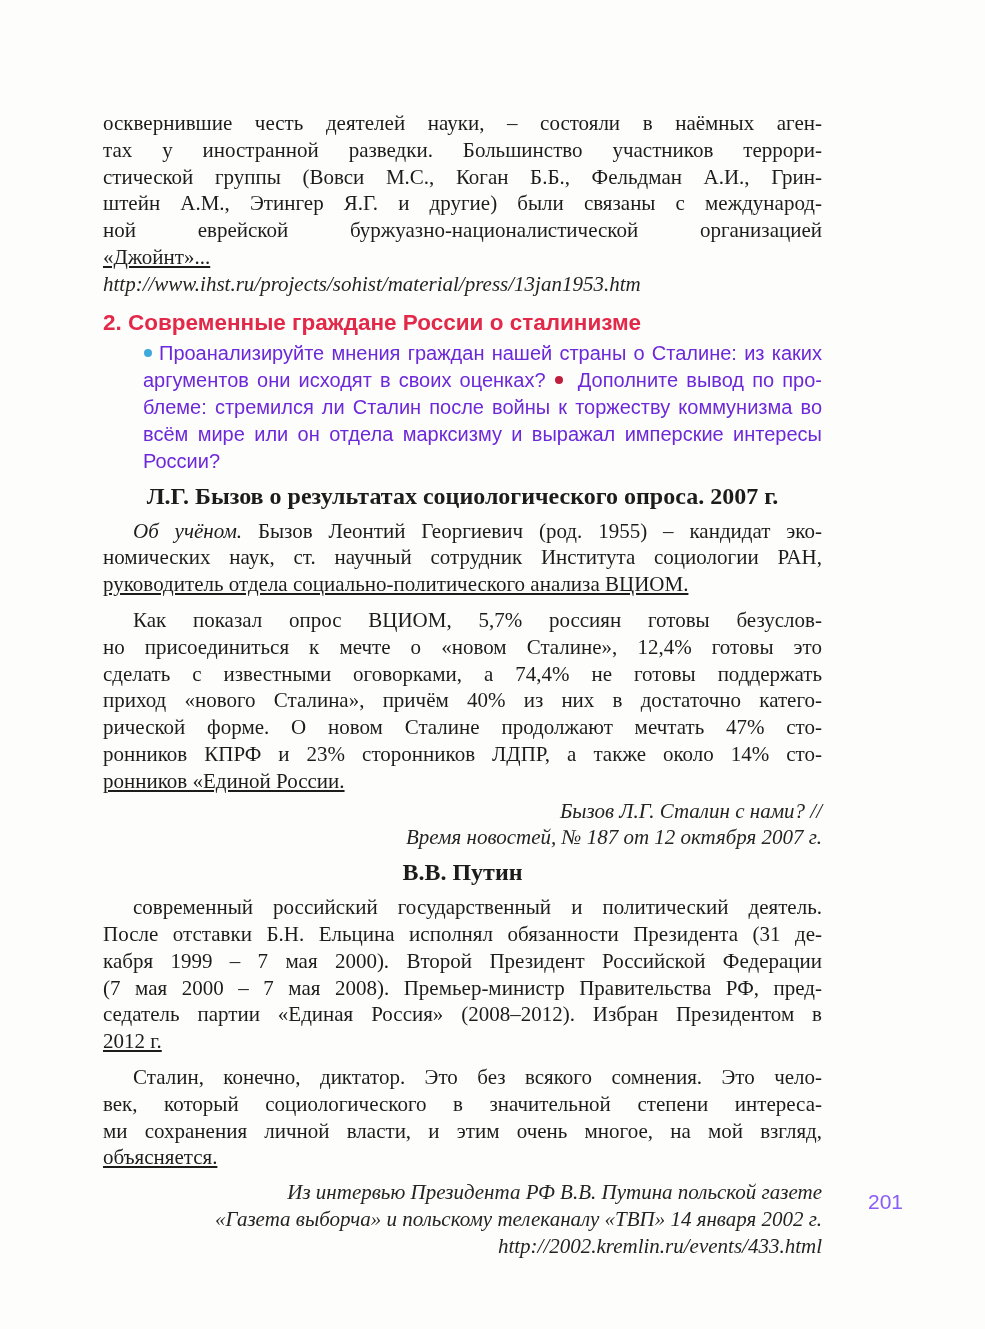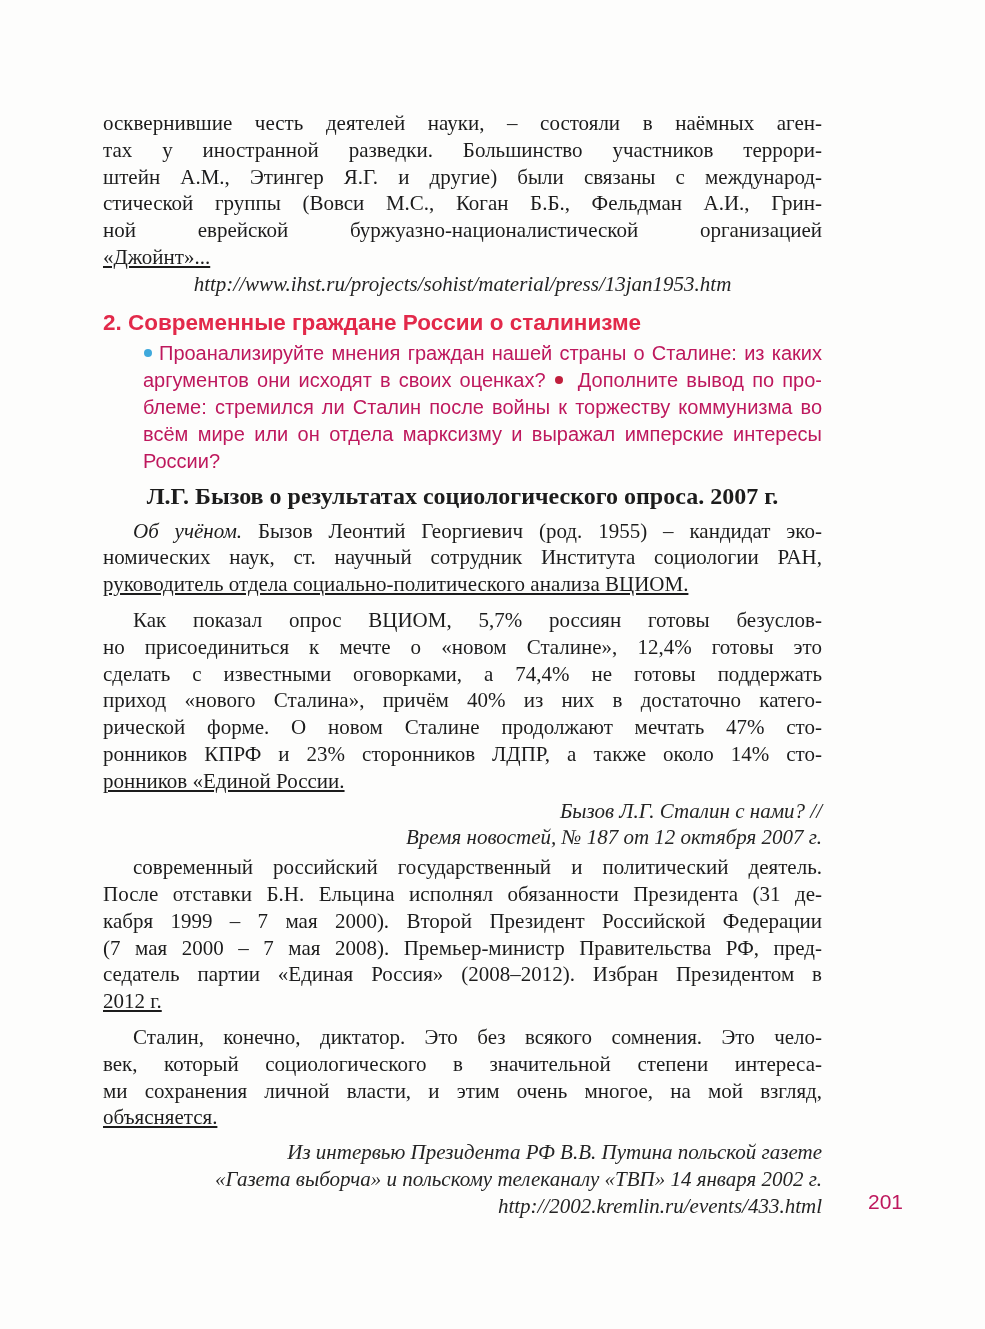--- a/index.html
+++ b/index.html
@@ -24,39 +24,39 @@
     text-align: justify;
     text-align-last: justify;
   }
   .para .line:last-child { text-align-last: left; text-decoration: underline; }
   .para.indent .line:first-child { text-indent: 30px; }
 
   .source-line {
     font-size: 21px;
     line-height: 26.8px;
     font-style: italic;
-    text-align: center;
+    text-align: left;
     margin: 0 0 10px 0;
     color: #242424;
   }
   .section-heading {
     font-family: "Liberation Sans", sans-serif;
     font-weight: bold;
     font-size: 22.5px;
     line-height: 29px;
     color: var(--heading-red, #e2294a);
     margin: 0 0 3px 0;
   }
   .task {
     margin: 2px 0 6px 40px;
     width: 679px;
     font-family: "Liberation Sans", sans-serif;
     font-size: 20px;
     line-height: 27px;
-    color: #be185d;
+    color: #6d28d9;
   }
   .task .line { text-align: justify; text-align-last: justify; }
   .task .line:last-child { text-align-last: left; }
   .bullet {
     display: inline-block;
     width: 8px; height: 8px;
     border-radius: 50%;
     margin: 0 7px 3px 1px;
     vertical-align: middle;
   }
@@ -76,34 +76,34 @@
   }
   .citation .line { text-align: right; text-align-last: right; }
   .gap-sm { height: 5px; }
   .gap-md { height: 9px; }
   .page-number {
     position: absolute;
     top: 1190px;
     right: 82px;
     font-family: "Liberation Sans", sans-serif;
     font-size: 21px;
-    color: #be185d;
+    color: #8b5cf6;
   }
 </style>
 </head>
 <body>
 
 <div class="page">
   <div class="content">
 
     <div class="para">
         <div class="line"><span>осквернившие честь деятелей науки, – состояли в наёмных аген-</span></div>
         <div class="line"><span>тах у иностранной разведки. Большинство участников террори-</span></div>
+        <div class="line"><span>стической группы (Вовси М.С., Коган Б.Б., Фельдман А.И., Грин-</span></div>
         <div class="line"><span>штейн А.М., Этингер Я.Г. и другие) были связаны с международ-</span></div>
-        <div class="line"><span>стической группы (Вовси М.С., Коган Б.Б., Фельдман А.И., Грин-</span></div>
         <div class="line"><span>ной еврейской буржуазно-националистической организацией</span></div>
         <div class="line"><span>«Джойнт»...</span></div>
       </div>
 
     <div class="source-line">http://www.ihst.ru/projects/sohist/material/press/13jan1953.htm</div>
 
     <h2 class="section-heading">2. Современные граждане России о сталинизме</h2>
 
     <div class="task">
         <div class="line"><span class="bullet" style="background: rgb(63, 169, 220);"></span><span>Проанализируйте мнения граждан нашей страны о Сталине: из каких</span></div>
@@ -131,20 +131,21 @@
         <div class="line"><span>рической форме. О новом Сталине продолжают мечтать 47% сто-</span></div>
         <div class="line"><span>ронников КПРФ и 23% сторонников ЛДПР, а также около 14% сто-</span></div>
         <div class="line"><span>ронников «Единой России.</span></div>
       </div>
 
     <div class="citation">
         <div class="line"><span>Бызов Л.Г. Сталин с нами? //</span></div>
         <div class="line"><span>Время новостей, № 187 от 12 октября 2007 г.</span></div>
       </div>
 
+    <h3 class="doc-title">В.В. Путин</h3>
 
     <div class="para indent">
         <div class="line"><span>современный российский государственный и политический деятель.</span></div>
         <div class="line"><span>После отставки Б.Н. Ельцина исполнял обязанности Президента (31 де-</span></div>
         <div class="line"><span>кабря 1999 – 7 мая 2000). Второй Президент Российской Федерации</span></div>
         <div class="line"><span>(7 мая 2000 – 7 мая 2008). Премьер-министр Правительства РФ, пред-</span></div>
         <div class="line"><span>седатель партии «Единая Россия» (2008–2012). Избран Президентом в</span></div>
         <div class="line"><span>2012 г.</span></div>
       </div>
 

